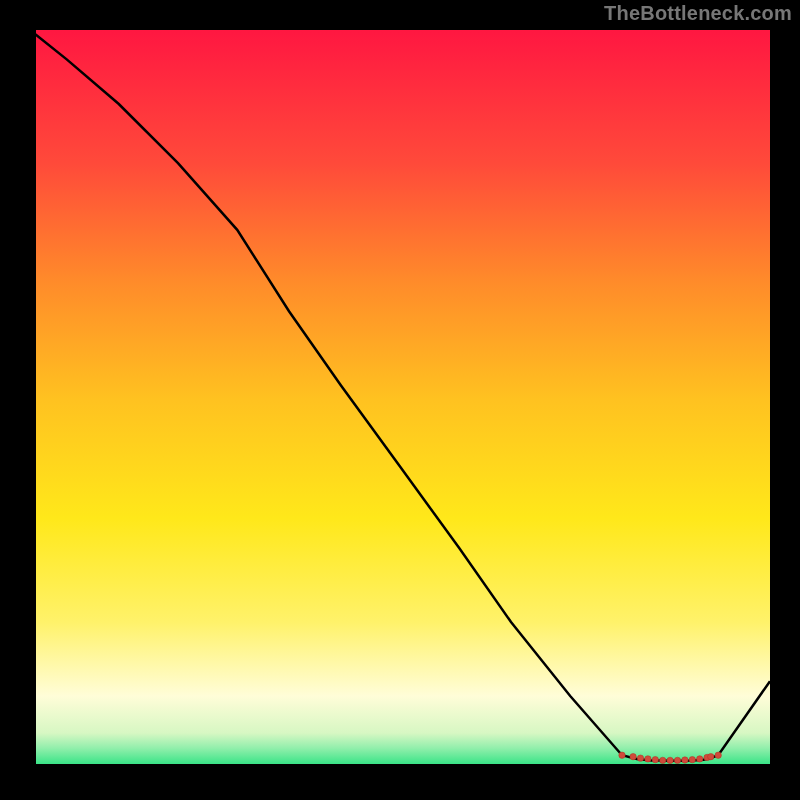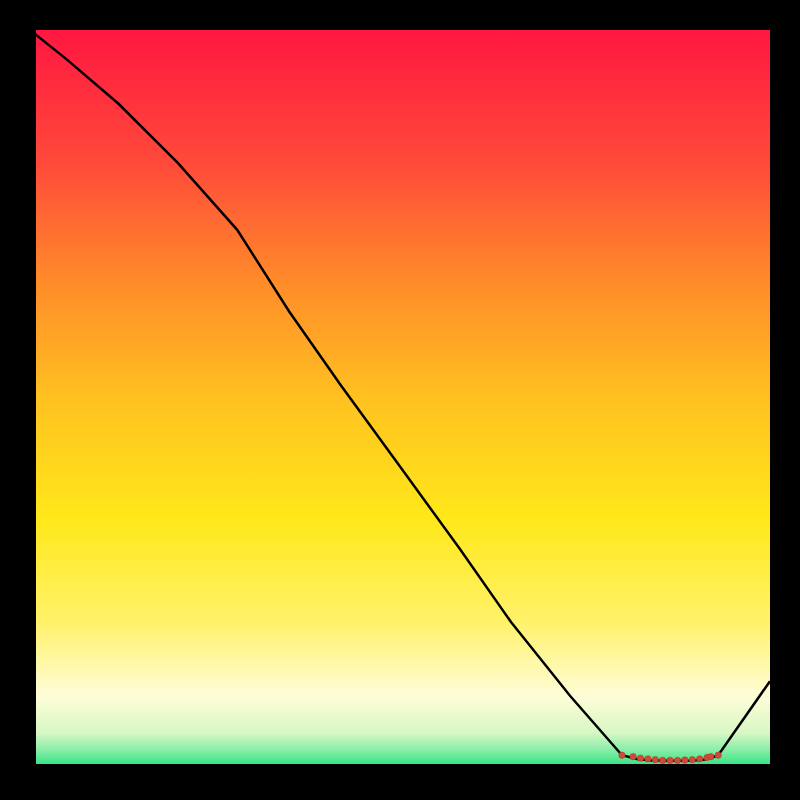--- a/index.html
+++ b/index.html
@@ -61,20 +61,21 @@
     fill: #d04a3a;
     stroke: #b03224;
     stroke-width: 0.5;
   }
 </style>
 </head>
 <body>
 
 <div class="outer">
 
+  <div class="watermark">TheBottleneck.com</div>
 
   <svg class="plot-bg" viewBox="0 0 740 740" preserveAspectRatio="none">
     <defs>
       <linearGradient id="bg-grad" x1="0" y1="0" x2="0" y2="1">
         <stop offset="0%" stop-color="#ff1741"></stop>
         <stop offset="18%" stop-color="#ff4a3a"></stop>
         <stop offset="34%" stop-color="#ff8b2a"></stop>
         <stop offset="50%" stop-color="#ffc220"></stop>
         <stop offset="66%" stop-color="#ffe81a"></stop>
         <stop offset="80%" stop-color="#fff26a"></stop>

